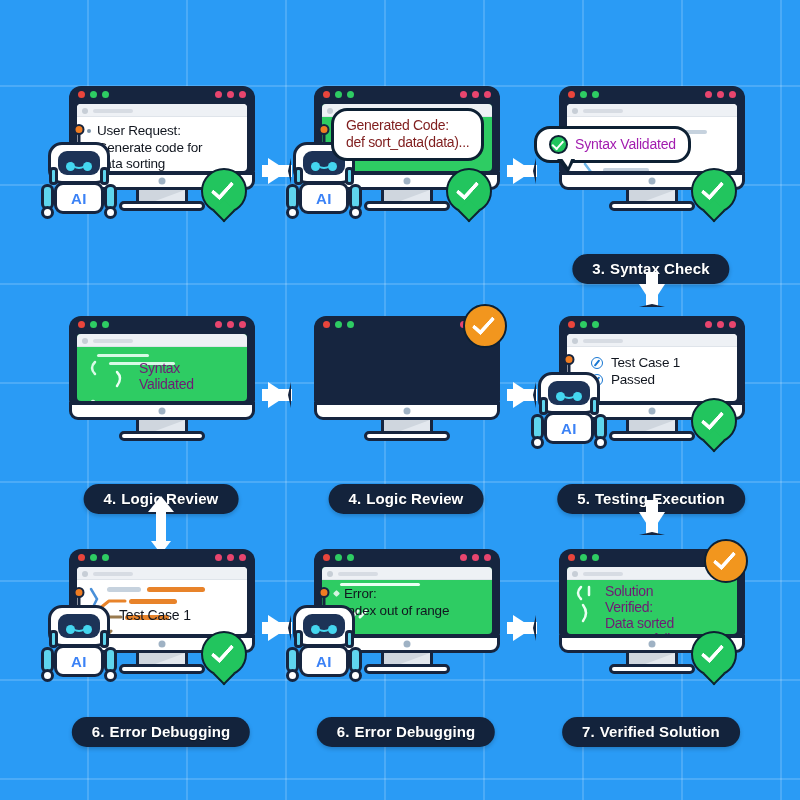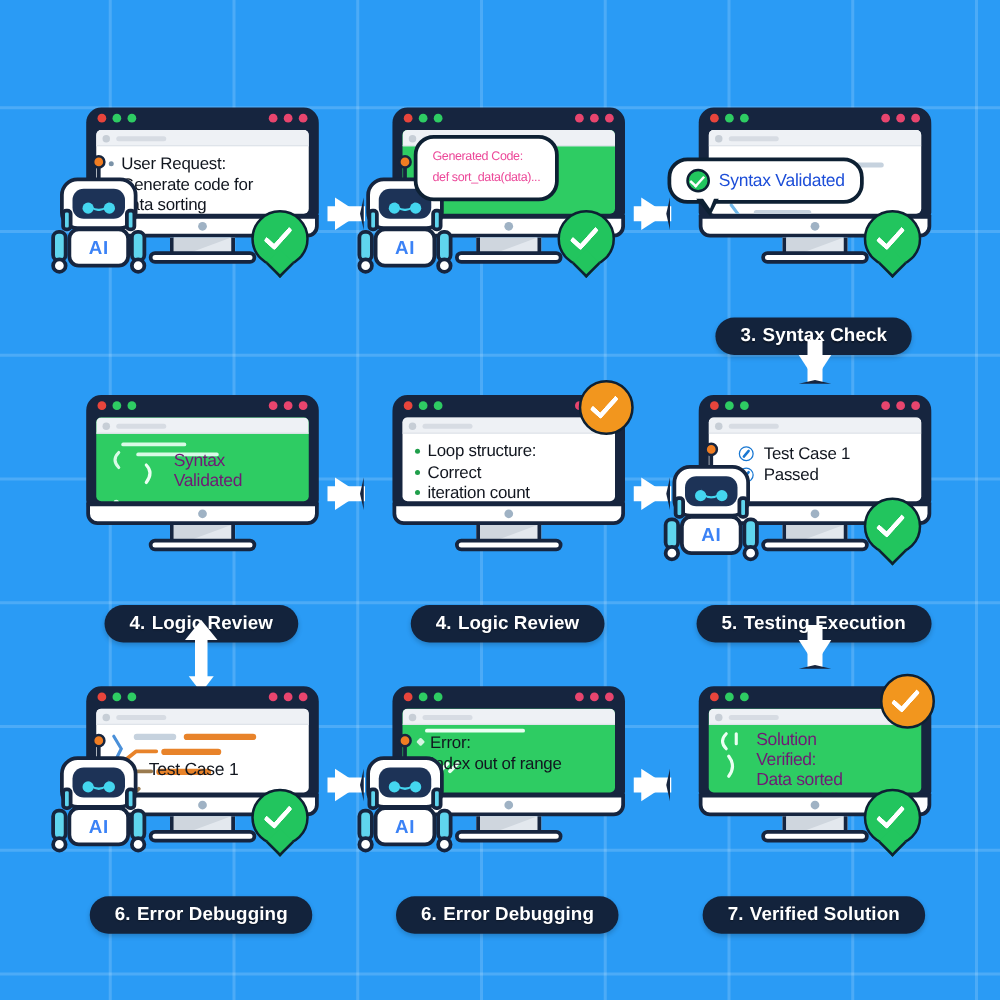--- a/index.html
+++ b/index.html
@@ -144,21 +144,21 @@
     background:#f2961e;border:2.5px solid #0d2033;box-sizing:border-box;
     display:flex;align-items:center;justify-content:center;z-index:7;
   }
 
   
   .bubble{
     position:absolute;background:#fff;border:3px solid #0d2033;border-radius:16px;
     padding:6px 12px;z-index:8;box-sizing:border-box;
     display:flex;align-items:center;gap:7px;
   }
-  .bubble .btxt{font-size:14px;color:#1d4ed8;line-height:17px;white-space:nowrap;letter-spacing:-.2px;text-align:center;}
+  .bubble .btxt{font-size:14px;color:#a21caf;line-height:17px;white-space:nowrap;letter-spacing:-.2px;text-align:center;}
   .bubble .tail{
     position:absolute;left:20px;bottom:-13px;width:0;height:0;
     border-left:11px solid transparent;border-right:7px solid transparent;border-top:14px solid #0d2033;
   }
   .bubble .tail:after{
     content:"";position:absolute;left:-7px;top:-16px;width:0;height:0;
     border-left:7px solid transparent;border-right:4px solid transparent;border-top:10px solid #fff;
   }
   .minichk{
     width:19px;height:19px;border-radius:50%;background:#22c55e;border:2px solid #0d2033;
@@ -167,21 +167,21 @@
   .minichk i{
     display:block;width:9px;height:5px;border-left:2.2px solid #fff;border-bottom:2.2px solid #fff;
     transform:rotate(-48deg) translate(0px,-1px);
   }
 
   
   .codebubble{
     position:absolute;background:#fff;border:3px solid #0d2033;border-radius:16px;
     padding:6px 12px 7px;z-index:8;
   }
-  .codebubble div{font-size:10px;line-height:17px;color:#ec4899;white-space:nowrap;letter-spacing:-.3px;}
+  .codebubble div{font-size:14px;line-height:17px;color:#7f1d1d;white-space:nowrap;letter-spacing:-.3px;}
 
   
   .pill{
     position:absolute;left:50%;transform:translateX(-50%);bottom:-2px;
     background:#13233c;border-radius:17px;padding:6px 20px;white-space:nowrap;
     box-shadow:0 2px 4px rgba(0,0,0,.2);
   }
   .pill span{
     color:#fff;font-size:15px;font-weight:700;letter-spacing:.1px;
     text-shadow:0 1px 1px rgba(0,0,0,.35);
@@ -423,30 +423,20 @@
       <div class="monitor">
         <div class="bezel">
           <div class="titlebar">
             <i class="dot d1"></i>
             <i class="dot d2"></i>
             <i class="dot d3"></i>
             <i class="dot d4"></i>
             <i class="dot d5"></i>
             <i class="dot d6"></i>
           </div>
-          <div class="screen">
-            <div class="toolbar"></div>
-            <div class="content">
-              <ul class="bullets greenbul">
-                <li>Loop structure:</li>
-                <li>Correct</li>
-                <li>iteration count</li>
-              </ul>
-            </div>
-          </div>
         </div>
         <div class="lowerbar"></div>
         <div class="neck"></div>
         <div class="base"></div>
       </div>
       <div class="circbadge" style="left:182px;top:-8px;">
         <i class="tickmark"></i>
       </div>
     </div>
     <div class="pill">

